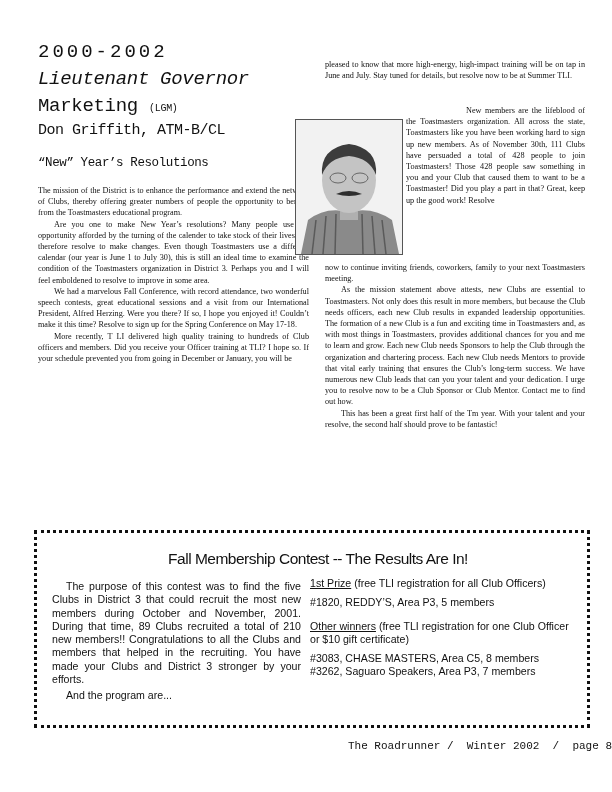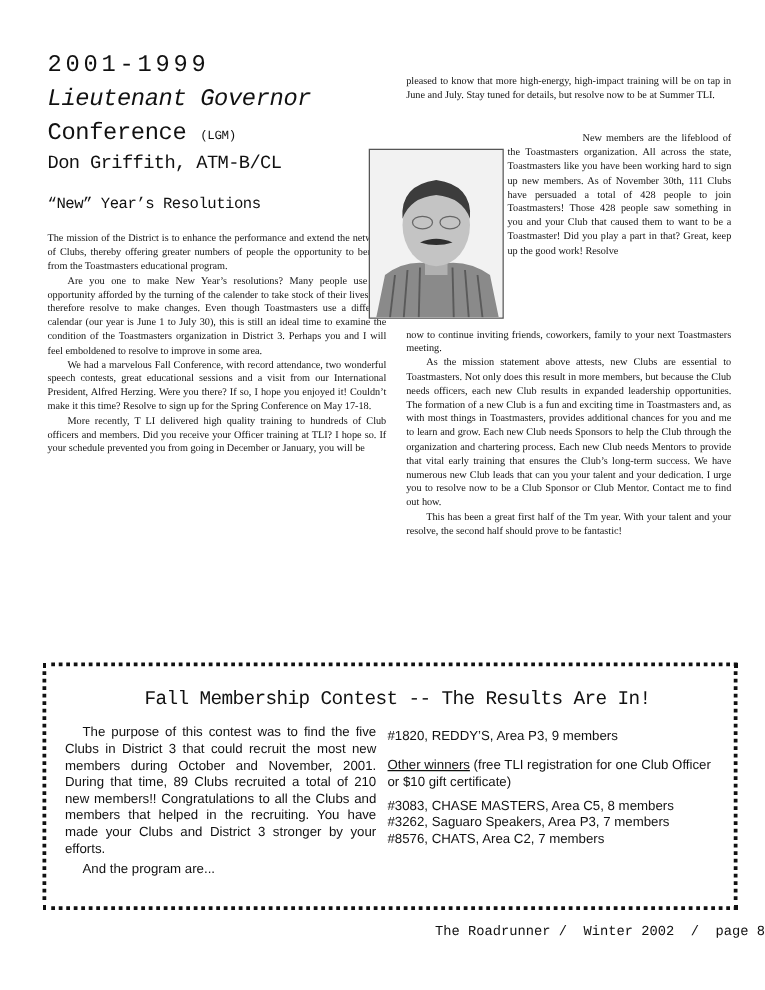--- a/index.html
+++ b/index.html
@@ -12,37 +12,37 @@
   #head-title2 { position:absolute; left:38px; top:95px; font-family:"Liberation Mono", monospace; font-size:19px; letter-spacing:-0.3px; }
   #head-title2 .lgm { font-size:10px; }
   #head-author { position:absolute; left:38px; top:122px; font-family:"Liberation Mono", monospace; font-size:15px; letter-spacing:-0.5px; }
   #head-sub { position:absolute; left:38px; top:156px; font-family:"Liberation Mono", monospace; font-size:12.5px; letter-spacing:-0.4px;text-align:right; }
   #left-col { left:38px; top:185px; width:271px; }
   #right-top { left:325px; top:59px; width:260px; }
   #photo { position:absolute; left:295px; top:119px; width:106px; height:134px; border:1.5px solid #555; background:#eee; overflow:hidden; }
   #right-wrap { left:406px; top:105px; width:179px; }
   #right-bottom { left:325px; top:262px; width:260px; }
   #contest { position:absolute; left:34px; top:530px; width:550px; height:192px; border:3px dotted #111; }
-  #contest-title { position:absolute; left:12px; right:0; top:17px; text-align:center; font-family:Liberation Mono, monospace; font-size:15.5px; letter-spacing:-0.5px; }
+  #contest-title { position:absolute; left:12px; right:0; top:17px; text-align:center; font-family:Liberation Sans, sans-serif; font-size:15.5px; letter-spacing:-0.5px; }
   #contest-left { position:absolute; left:12px; top:44px; width:255px; font-family:"Liberation Sans", sans-serif; font-size:10.6px; line-height:13.3px; text-align:justify; }
   #contest-left p { margin:3px; }
   #contest-left .indent { text-indent:14px; }
   #contest-right { position:absolute; left:273px; top:44px; width:270px; font-family:"Liberation Sans", sans-serif; font-size:10.6px; line-height:13.3px; }
   #contest-right p { margin:0; }
   .u { text-decoration:underline; }
   .gap { height:6px; }
   .gap2 { height:10px; }
   #footer { position:absolute; left:0; right:0; top:740px; text-align:right; font-family:"Liberation Mono", monospace; font-size:11px; white-space:pre; }
 </style>
 </head>
 <body>
 
-<div id="head-year">2001-1999</div>
+<div id="head-year">2000-2002</div>
 <div id="head-title1">Lieutenant Governor</div>
-<div id="head-title2"><span>Conference</span> <span class="lgm">(LGM)</span></div>
+<div id="head-title2"><span>Marketing</span> <span class="lgm">(LGM)</span></div>
 <div id="head-author">Don Griffith, ATM-B/CL</div>
 <div id="head-sub">“New” Year’s Resolutions</div>
 
 <div id="left-col" class="col">
   <p>The mission of the District is to enhance the performance and extend the network of Clubs, thereby offering greater numbers of people the opportunity to benefit from the Toastmasters educational program.</p>
   <p class="indent">Are you one to make New Year’s resolutions? Many people use the opportunity afforded by the turning of the calender to take stock of their lives and therefore resolve to make changes. Even though Toastmasters use a different calendar (our year is June 1 to July 30), this is still an ideal time to examine the condition of the Toastmasters organization in District 3. Perhaps you and I will feel emboldened to resolve to improve in some area.</p>
   <p class="indent">We had a marvelous Fall Conference, with record attendance, two wonderful speech contests, great educational sessions and a visit from our International President, Alfred Herzing. Were you there? If so, I hope you enjoyed it! Couldn’t make it this time? Resolve to sign up for the Spring Conference on May 17-18.</p>
   <p class="indent">More recently, T LI delivered high quality training to hundreds of Club officers and members. Did you receive your Officer training at TLI? I hope so. If your schedule prevented you from going in December or January, you will be</p>
 </div>
 
@@ -81,24 +81,24 @@
   <p class="indent">This has been a great first half of the Tm year. With your talent and your resolve, the second half should prove to be fantastic!</p>
 </div>
 
 <div id="contest">
   <div id="contest-title">Fall Membership Contest -- The Results Are In!</div>
   <div id="contest-left">
     <p class="indent">The purpose of this contest was to find the five Clubs in District 3 that could recruit the most new members during October and November, 2001. During that time, 89 Clubs recruited a total of 210 new members!! Congratulations to all the Clubs and members that helped in the recruiting. You have made your Clubs and District 3 stronger by your efforts.</p>
     <p class="indent">And the program are...</p>
   </div>
   <div id="contest-right">
+    <p><span class="u">1st Prize</span><span> (free TLI registration for all Club Officers)</span></p>
     <div class="gap"></div>
-    <p>#1820, REDDY’S, Area P3, 9 members</p>
+    <p>#1820, REDDY’S, Area P3, 5 members</p>
     <div class="gap2"></div>
     <p><span class="u">Other winners</span><span> (free TLI registration for one Club Officer or $10 gift certificate)</span></p>
     <div class="gap"></div>
     <p>#3083, CHASE MASTERS, Area C5, 8 members</p>
     <p>#3262, Saguaro Speakers, Area P3, 7 members</p>
-    <p>#8576, CHATS, Area C2, 7 members</p>
   </div>
 </div>
 
 <div id="footer">The Roadrunner /  Winter 2002  /  page 8</div>
 
 </body></html>

